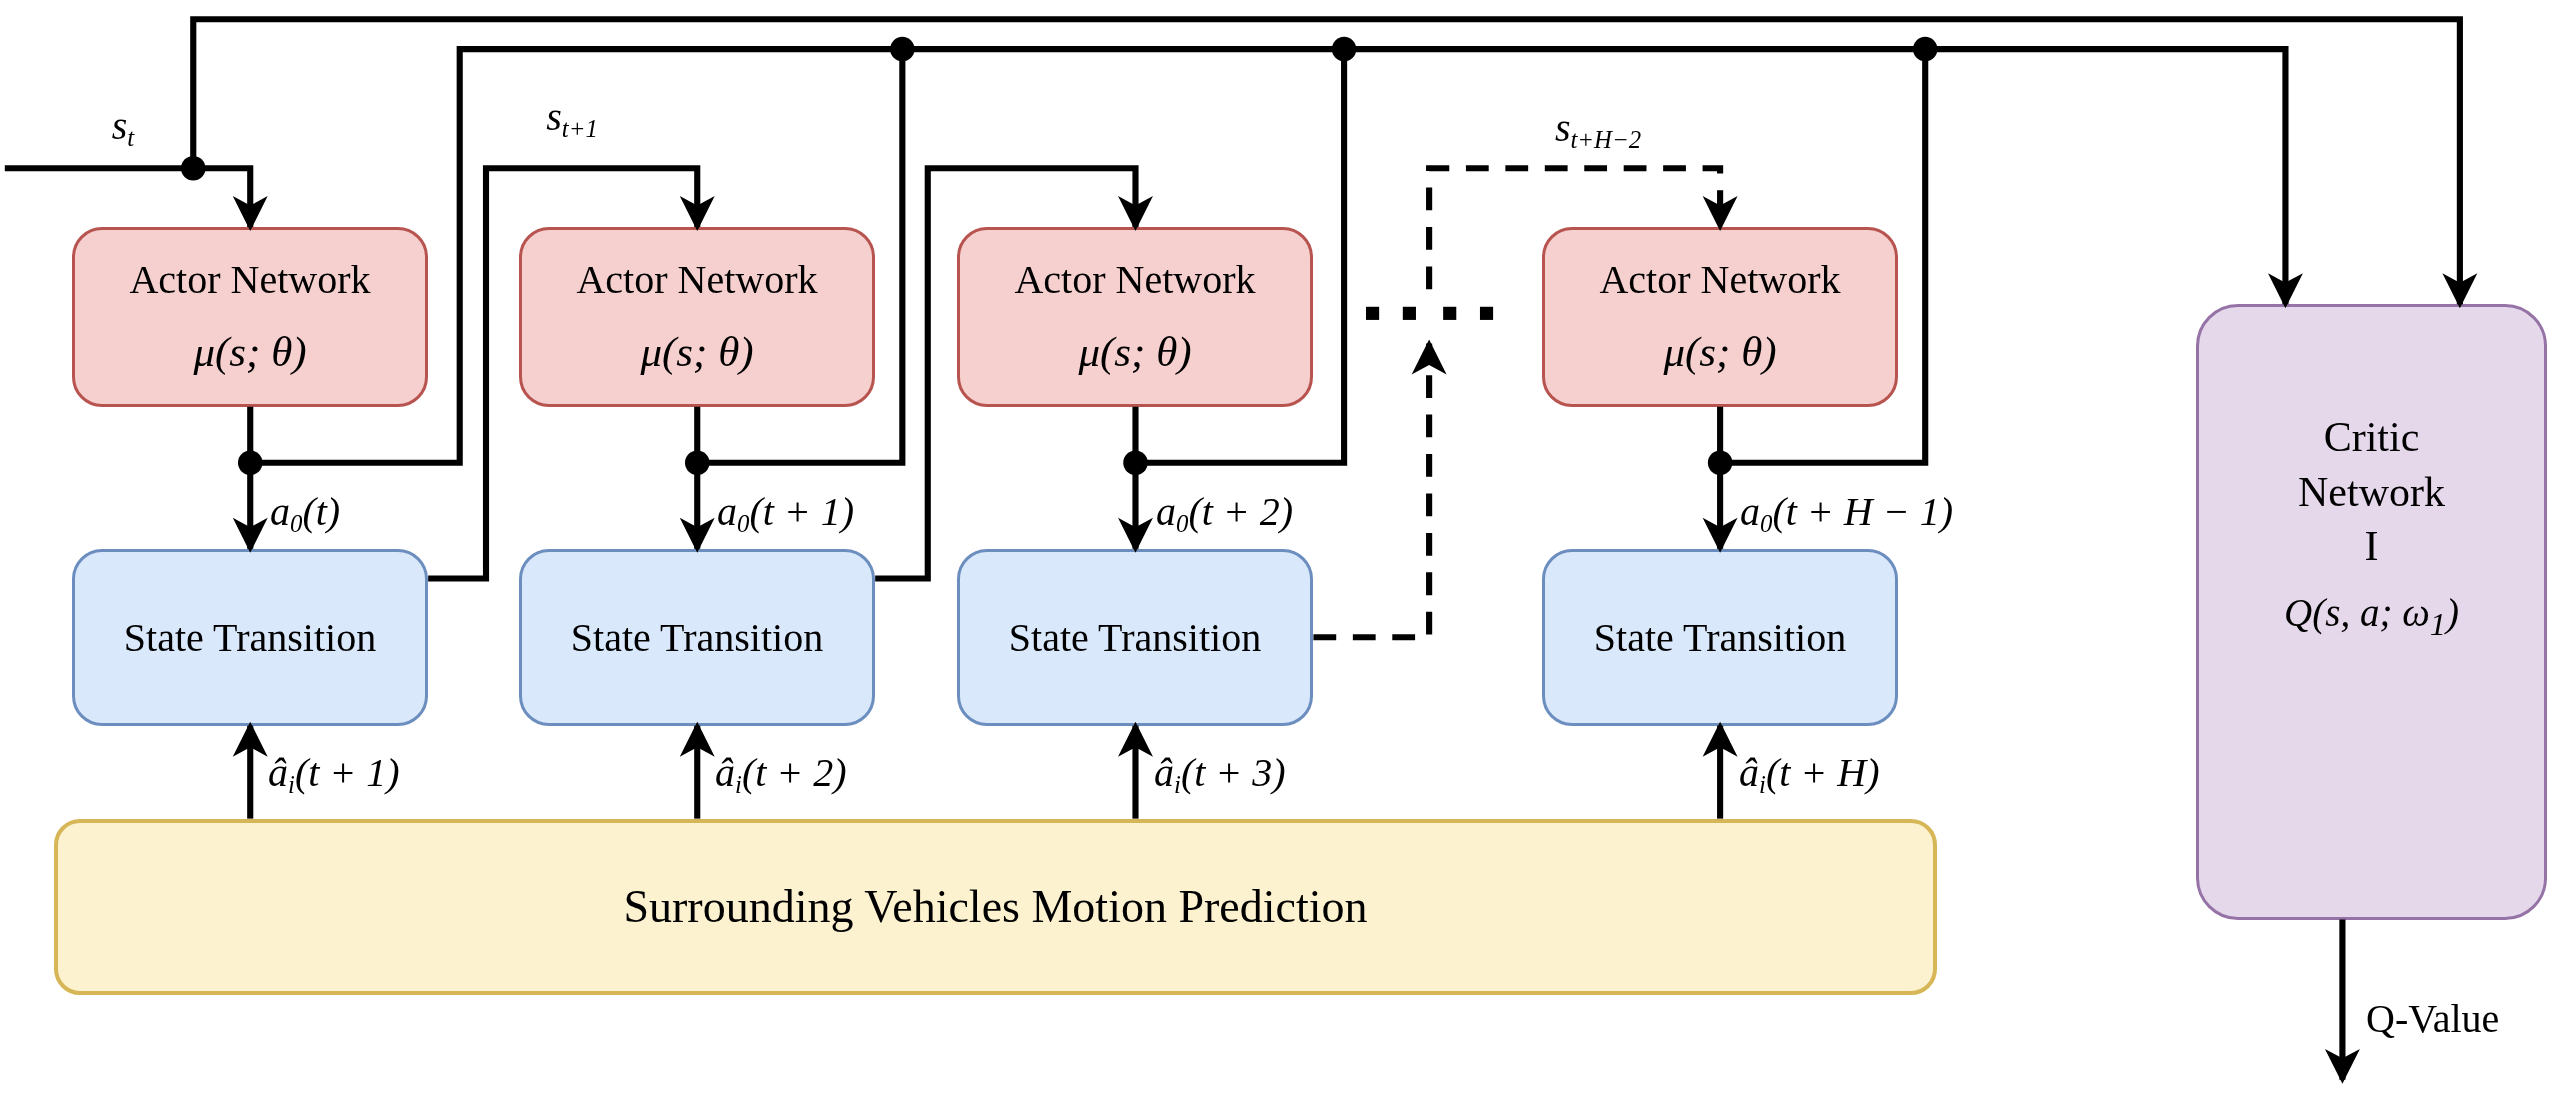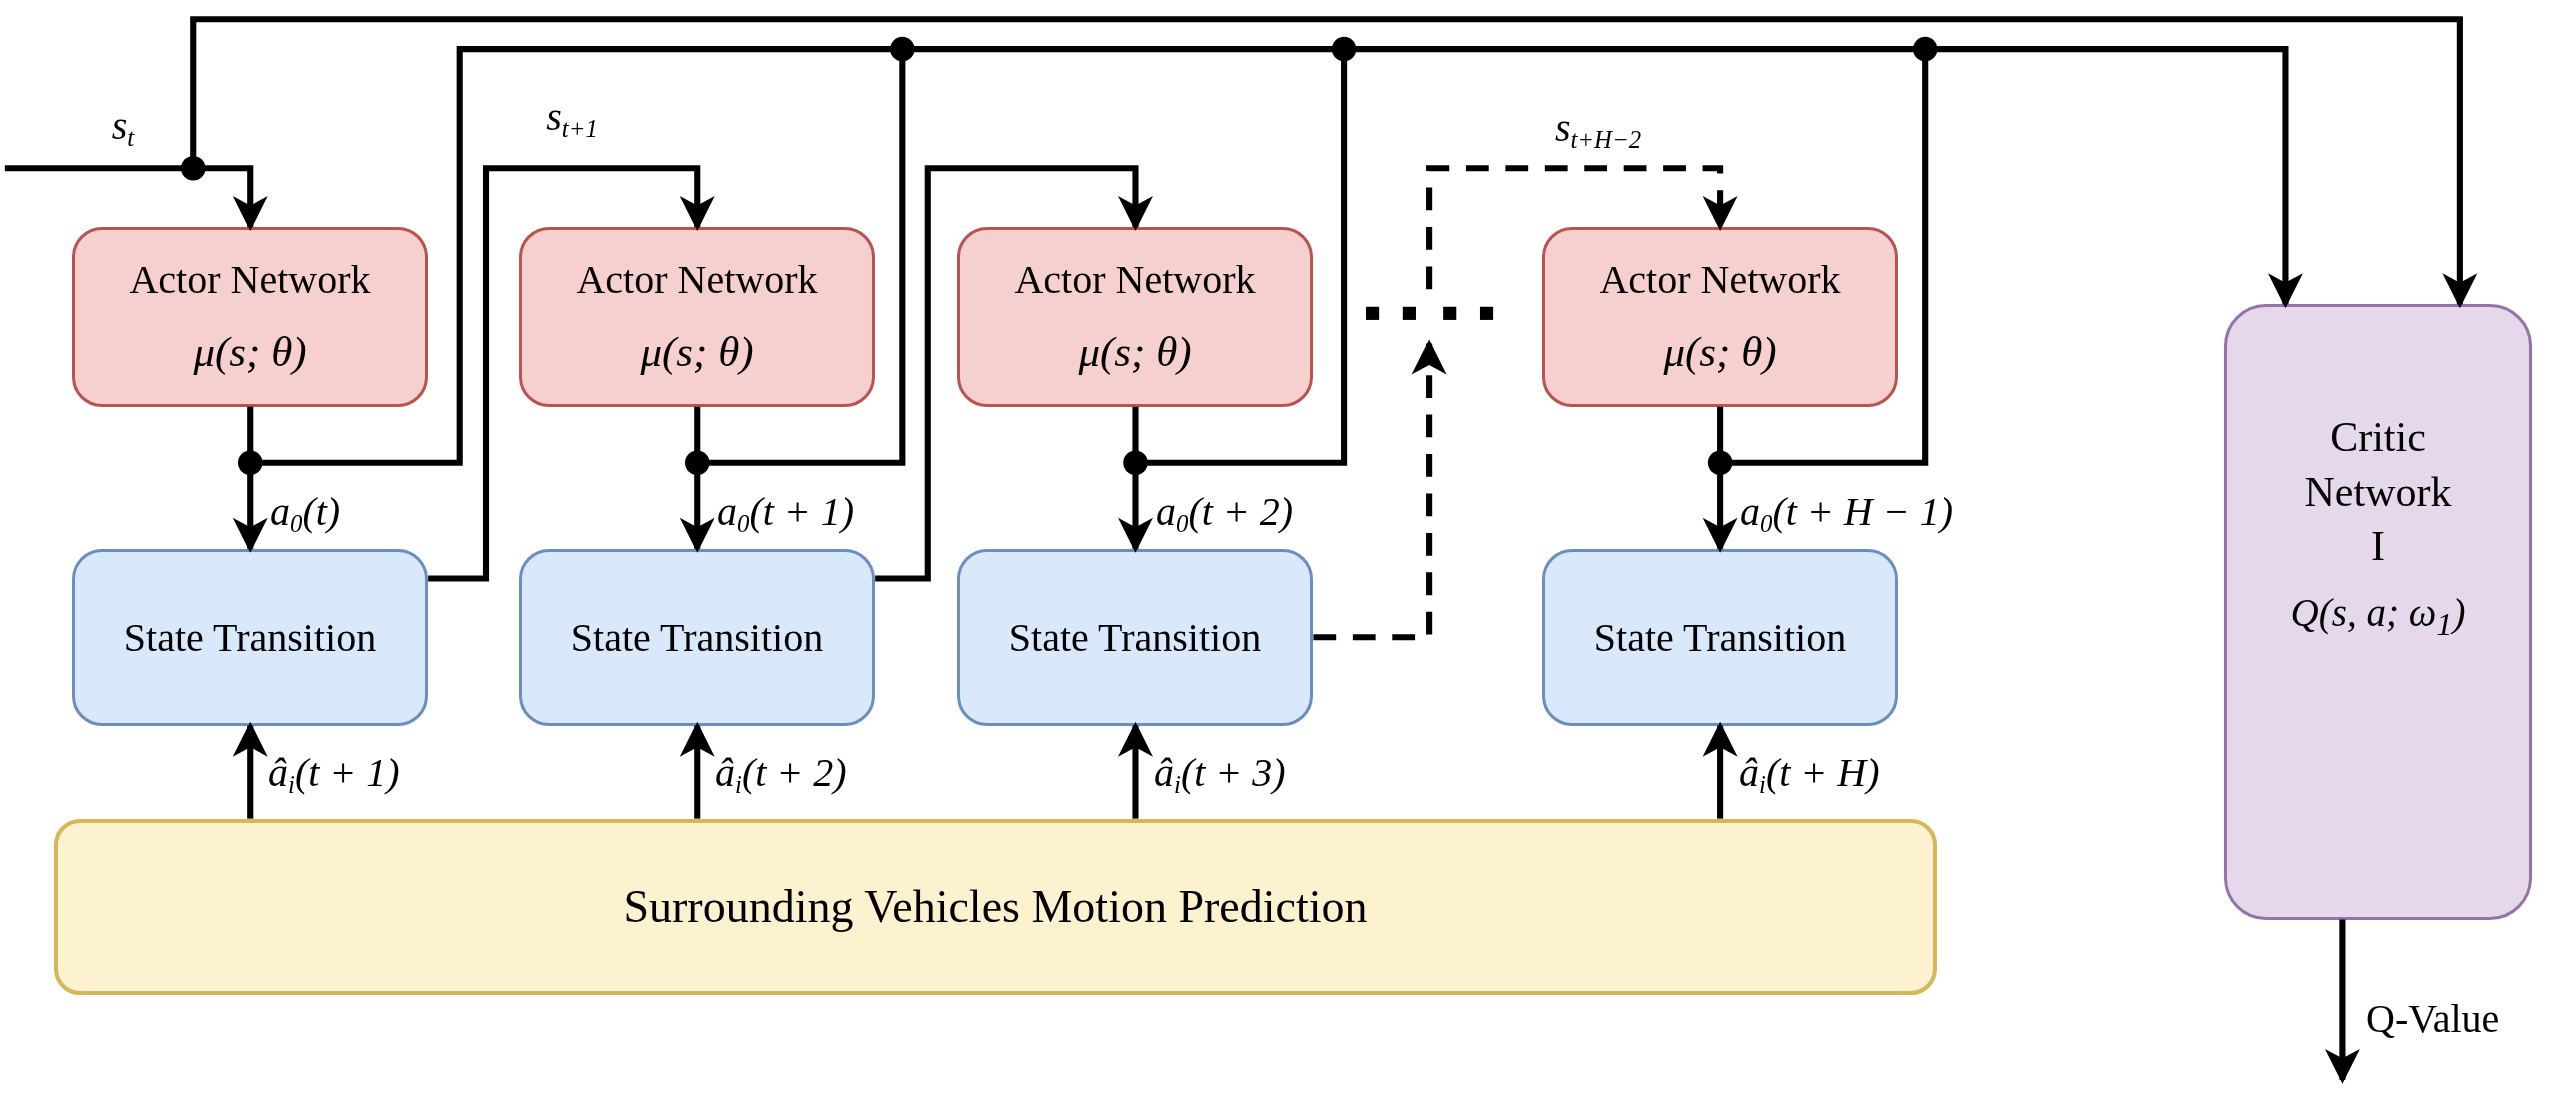--- a/index.html
+++ b/index.html
@@ -37,27 +37,26 @@
   .pred-box{
     border:4.4px solid var(--prediction_border,#d6b656);
     background:var(--prediction_fill,#fdf2cf);
     left:54px;top:819px;width:1883px;height:176px;
     font-size:46px;
     border-radius:26px;
   }
   .critic-box{
     border:3.5px solid var(--critic_border,#9673a6);
     background:var(--critic_fill,#e5d8ea);
-    left:2196px;top:304px;width:308px;height:616px;
+    left:2196px;top:304px;width:351px;height:616px;
     border-radius:42px;
     justify-content:flex-start;
     padding-top:103px;
     font-size:42px;
     line-height:1.3;
-    margin-left:28px;
   }
   .critic-formula{font-size:39px;font-style:italic;margin-top:14px;}
   .lbl{
     position:absolute;
     font-size:40px;
     white-space:nowrap;
     line-height:1.15;
   }
   .math{font-style:italic;}
   .lbl sub{font-size:0.62em;line-height:0;vertical-align:-0.3em;}

